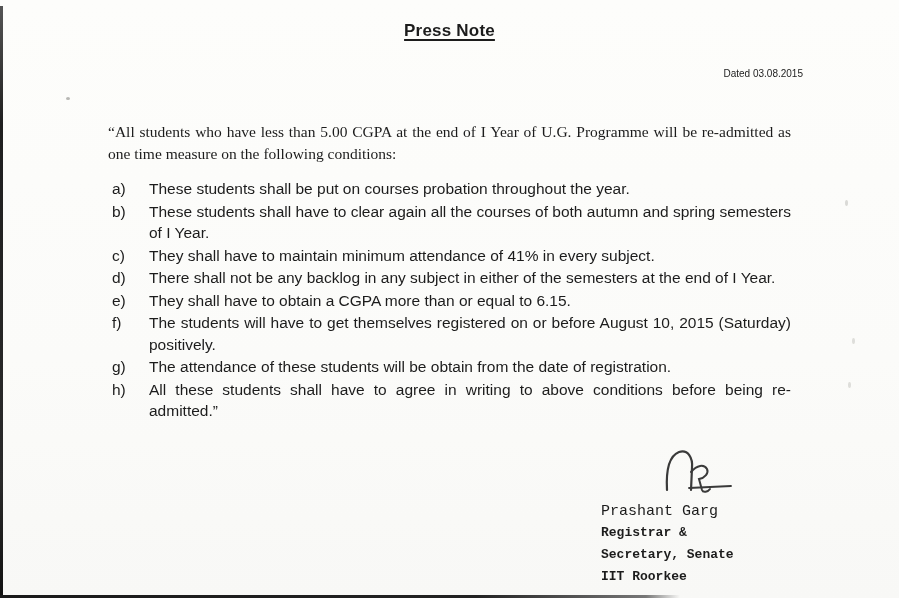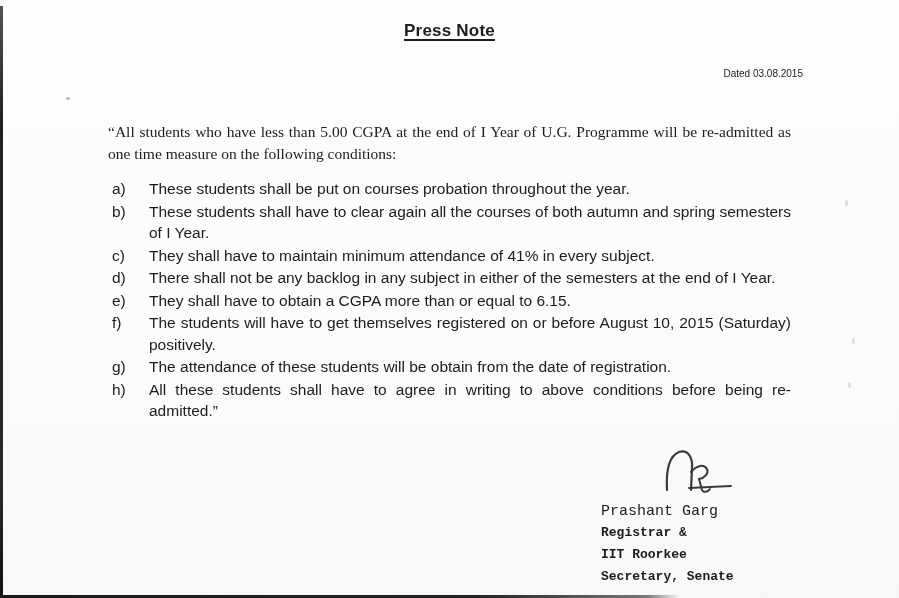--- a/index.html
+++ b/index.html
@@ -133,17 +133,17 @@
   <div class="sig-block">
     <div class="sig-scribble">
       <svg width="72" height="46" viewBox="0 0 72 46" fill="none" xmlns="http://www.w3.org/2000/svg">
         <path d="M6 42 C 5 24, 8 8, 18 4 C 27 1, 32 10, 31 20 L 30 42" stroke="#3a3a3a" stroke-width="2.2" stroke-linecap="round" fill="none"></path>
         <path d="M30 24 C 36 17, 43 16, 46 21 C 48 25, 44 30, 38 31 L 41 42 C 42 45, 47 44, 49 41" stroke="#3a3a3a" stroke-width="2" stroke-linecap="round" fill="none"></path>
         <path d="M28 40 L 70 38" stroke="#3a3a3a" stroke-width="1.8" stroke-linecap="round" fill="none"></path>
       </svg>
     </div>
     <div class="sig-name">Prashant Garg</div>
     <div class="sig-role">Registrar &amp;</div>
+    <div class="sig-role">Secretary, Senate</div>
     <div class="sig-role">IIT Roorkee</div>
-    <div class="sig-role">Secretary, Senate</div>
   </div>
 
 </div>
 
 </body></html>

